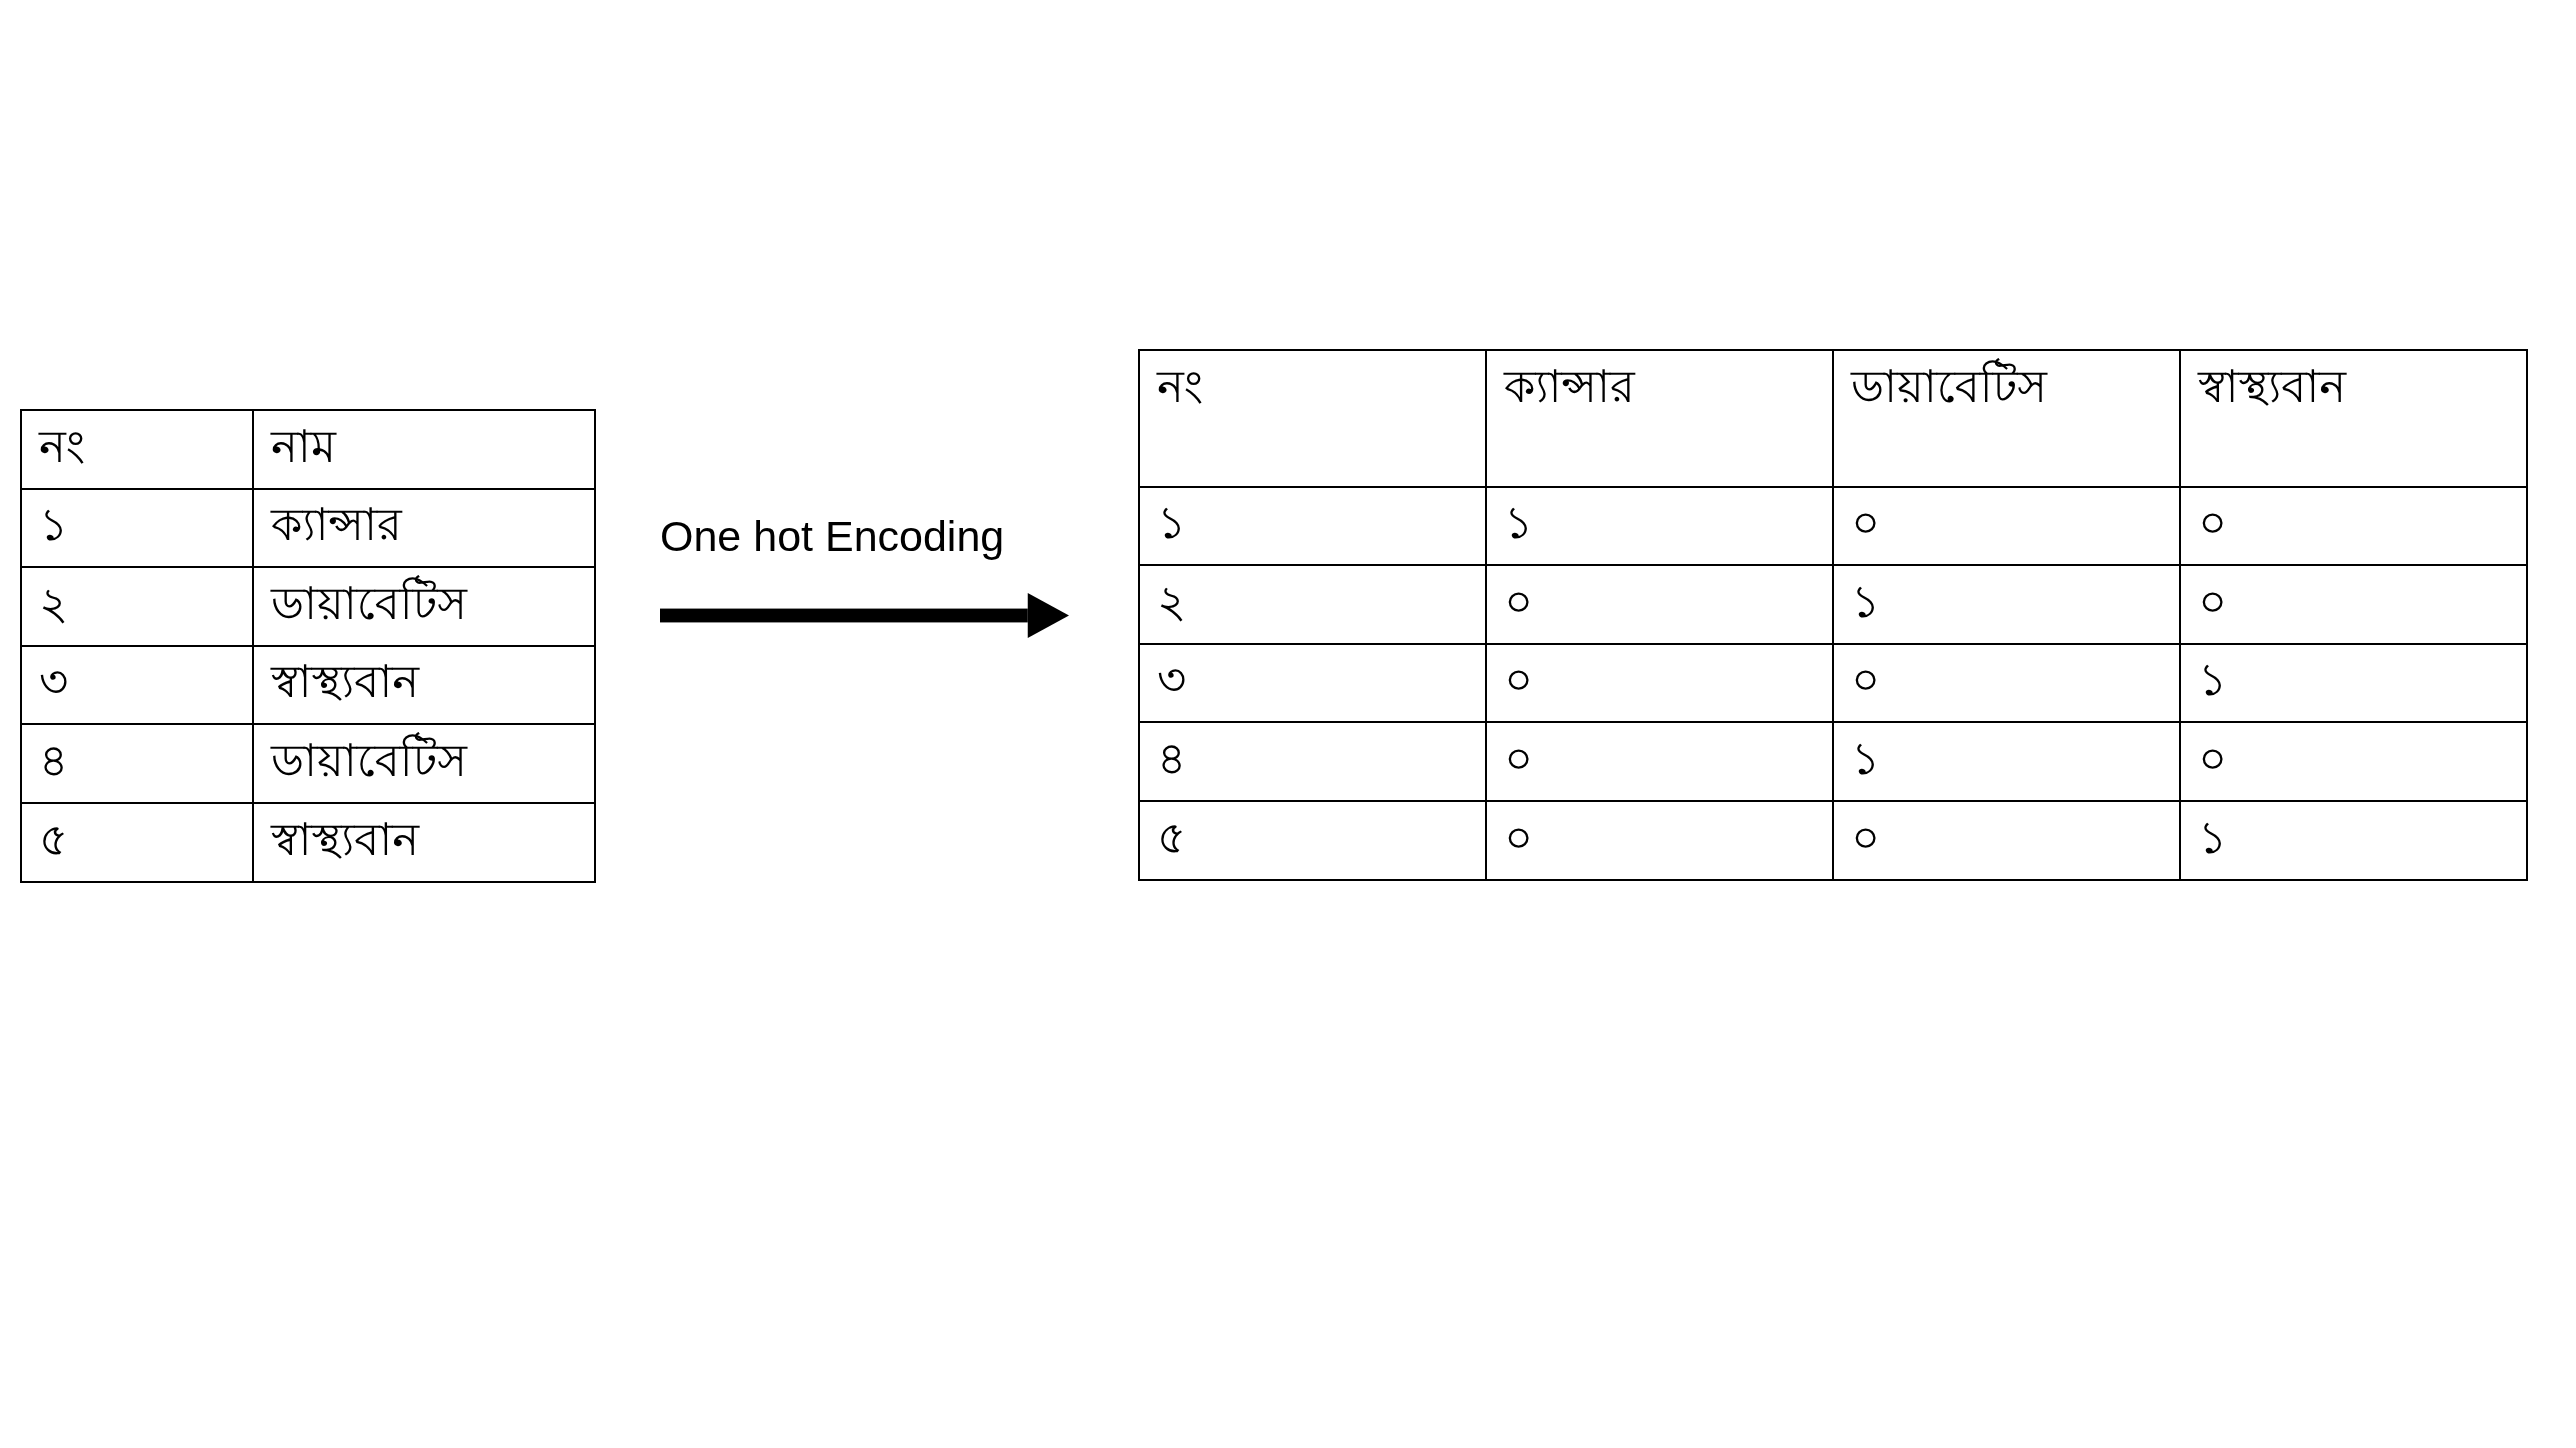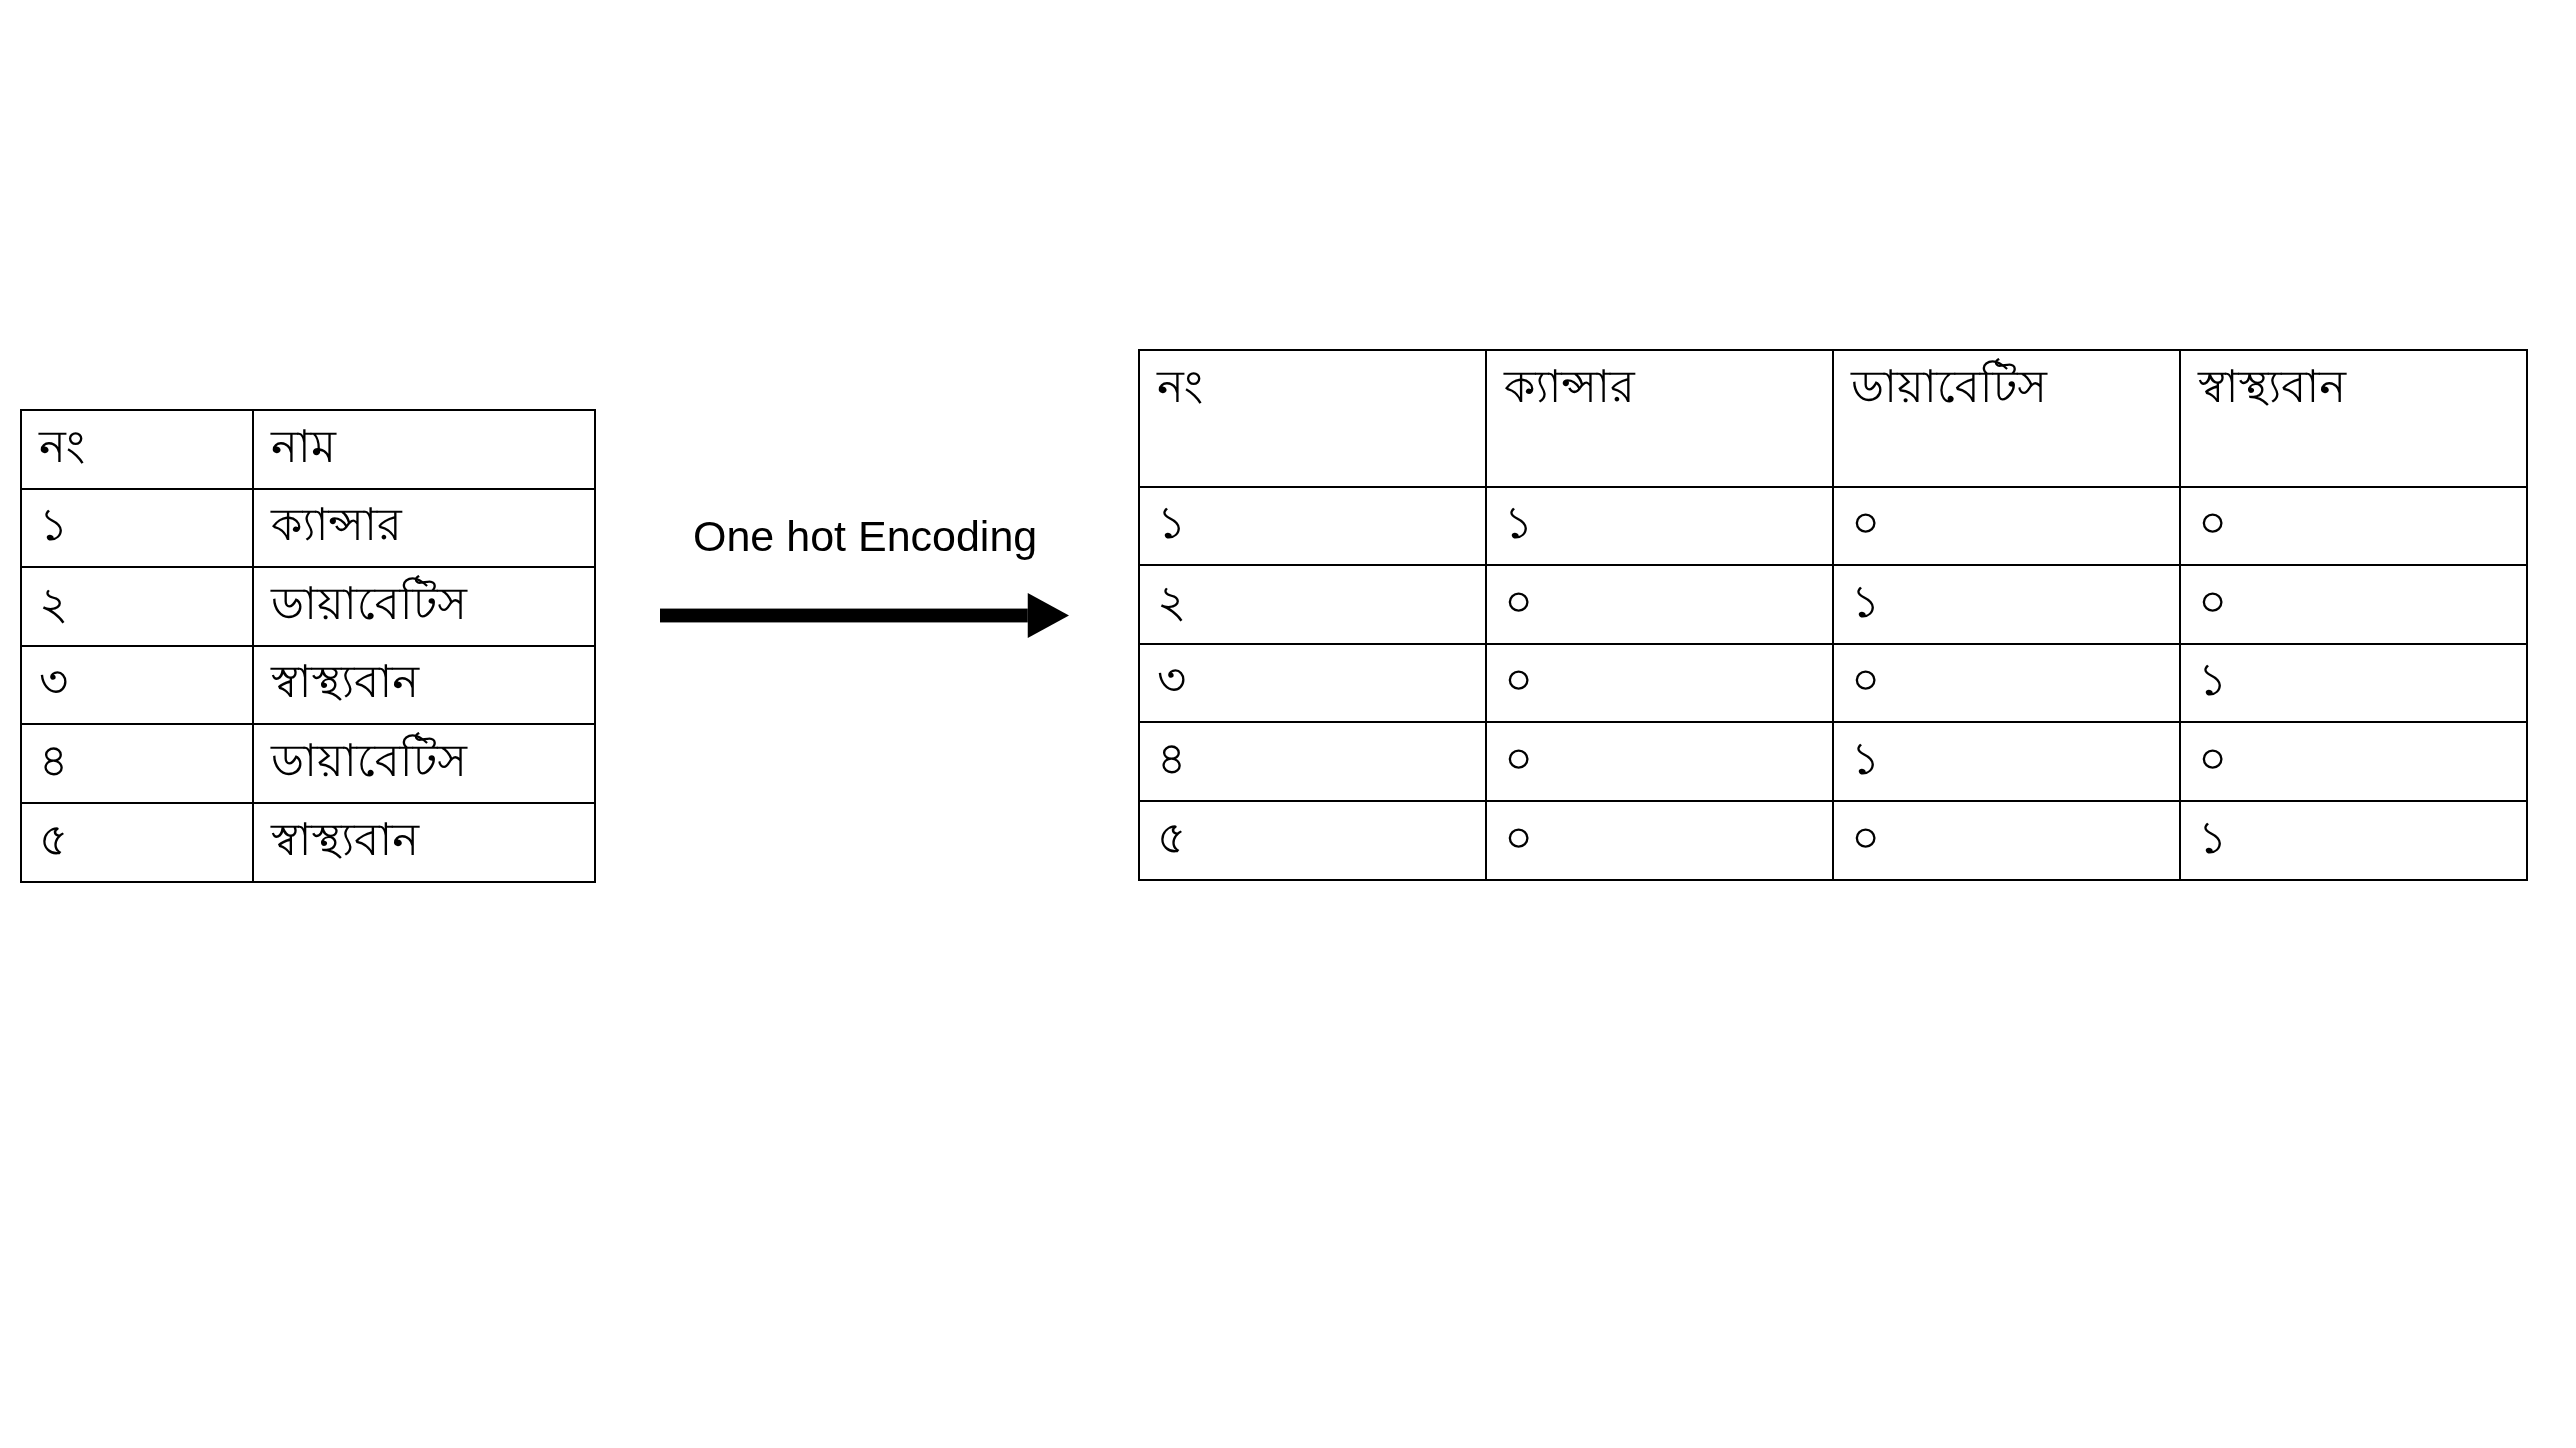--- a/index.html
+++ b/index.html
@@ -9,21 +9,21 @@
   td { border: 2.6px solid #000; vertical-align: top; padding: 8.6px 17px 0 17px;
        font-size: 45px; line-height: 1.2; white-space: nowrap; }
   #left-table { left: 20px; top: 409px; width: 574px; }
   #left-table td { height: 68px; }
   #left-table col.c1 { width: 232px; }
   #left-table col.c2 { width: 342px; }
   #right-table { left: 1138px; top: 349px; width: 1390px; }
   #right-table td { height: 68px; }
   #right-table tr.hdr td { height: 126px; }
   .label { position: absolute; left: 660px; top: 512px; font-family: "Liberation Sans", sans-serif;
-           font-size: 43px; white-space: nowrap; margin-left: 33px; }
+           font-size: 43px; white-space: nowrap; }
   .arrow { position: absolute; left: 660px; top: 593px; width: 409px; height: 45px; }
 </style>
 </head>
 <body>
 
 <table id="left-table">
   <colgroup>
       <col class="c1">
       <col class="c2">
     </colgroup>

